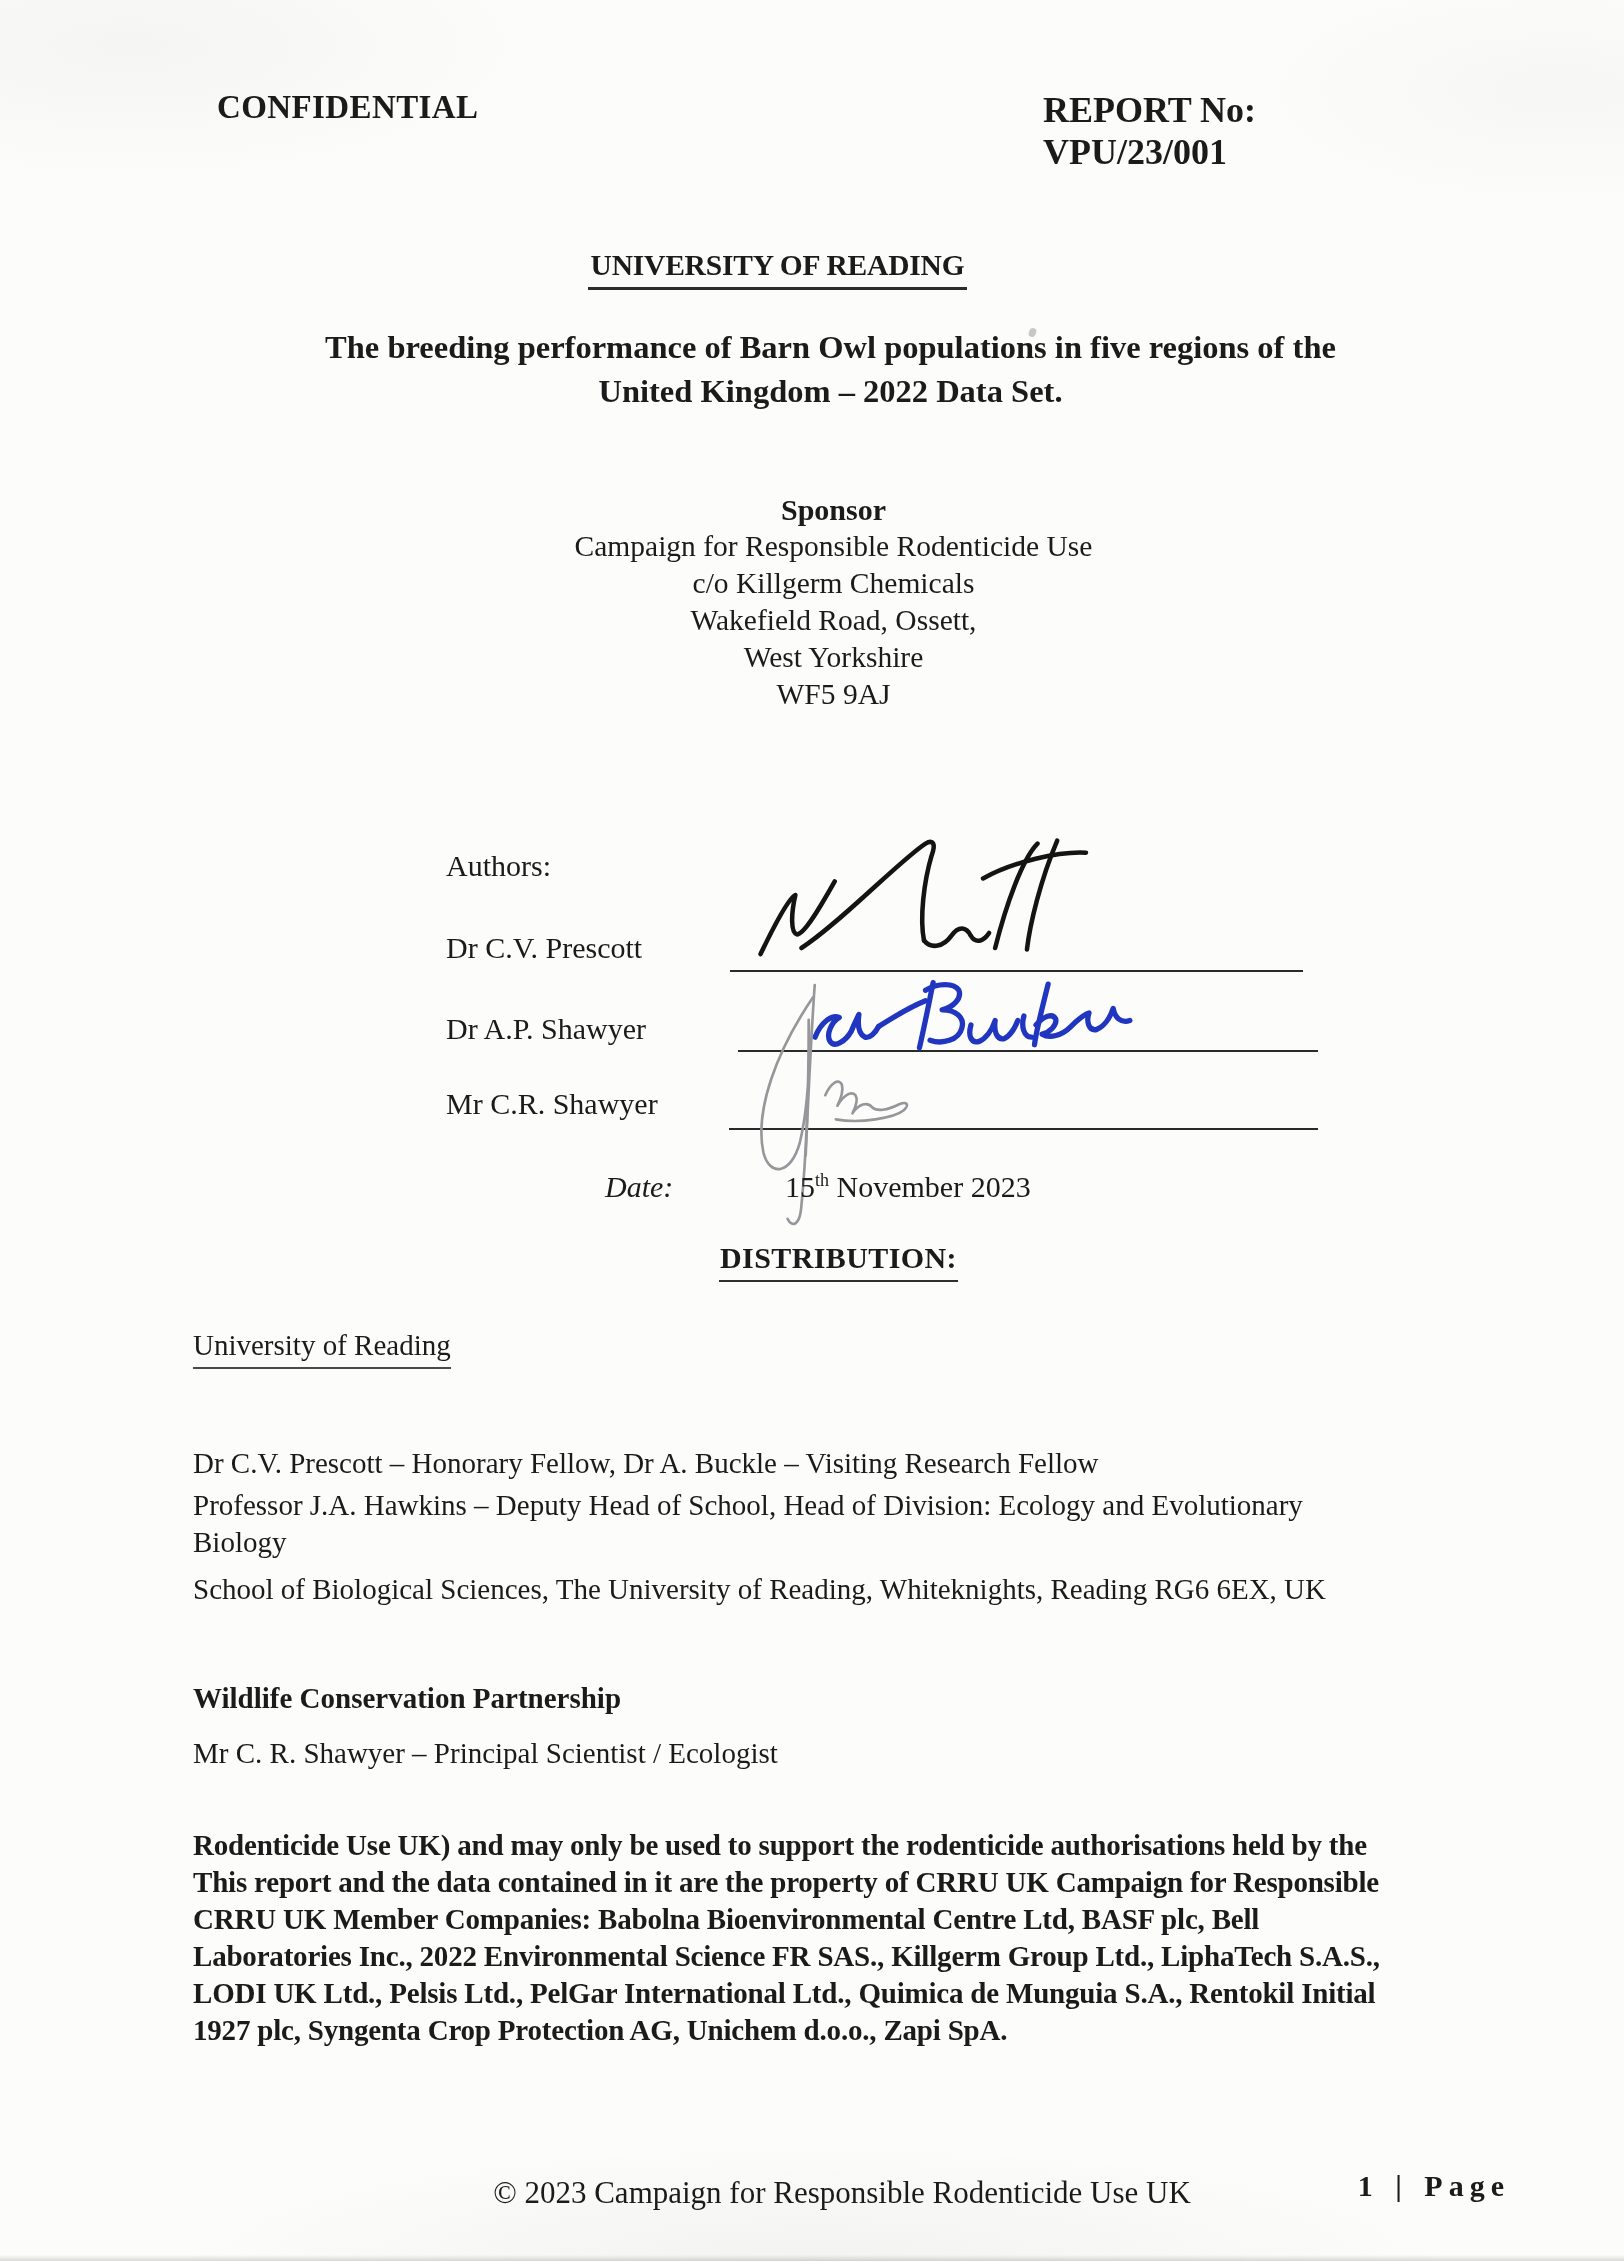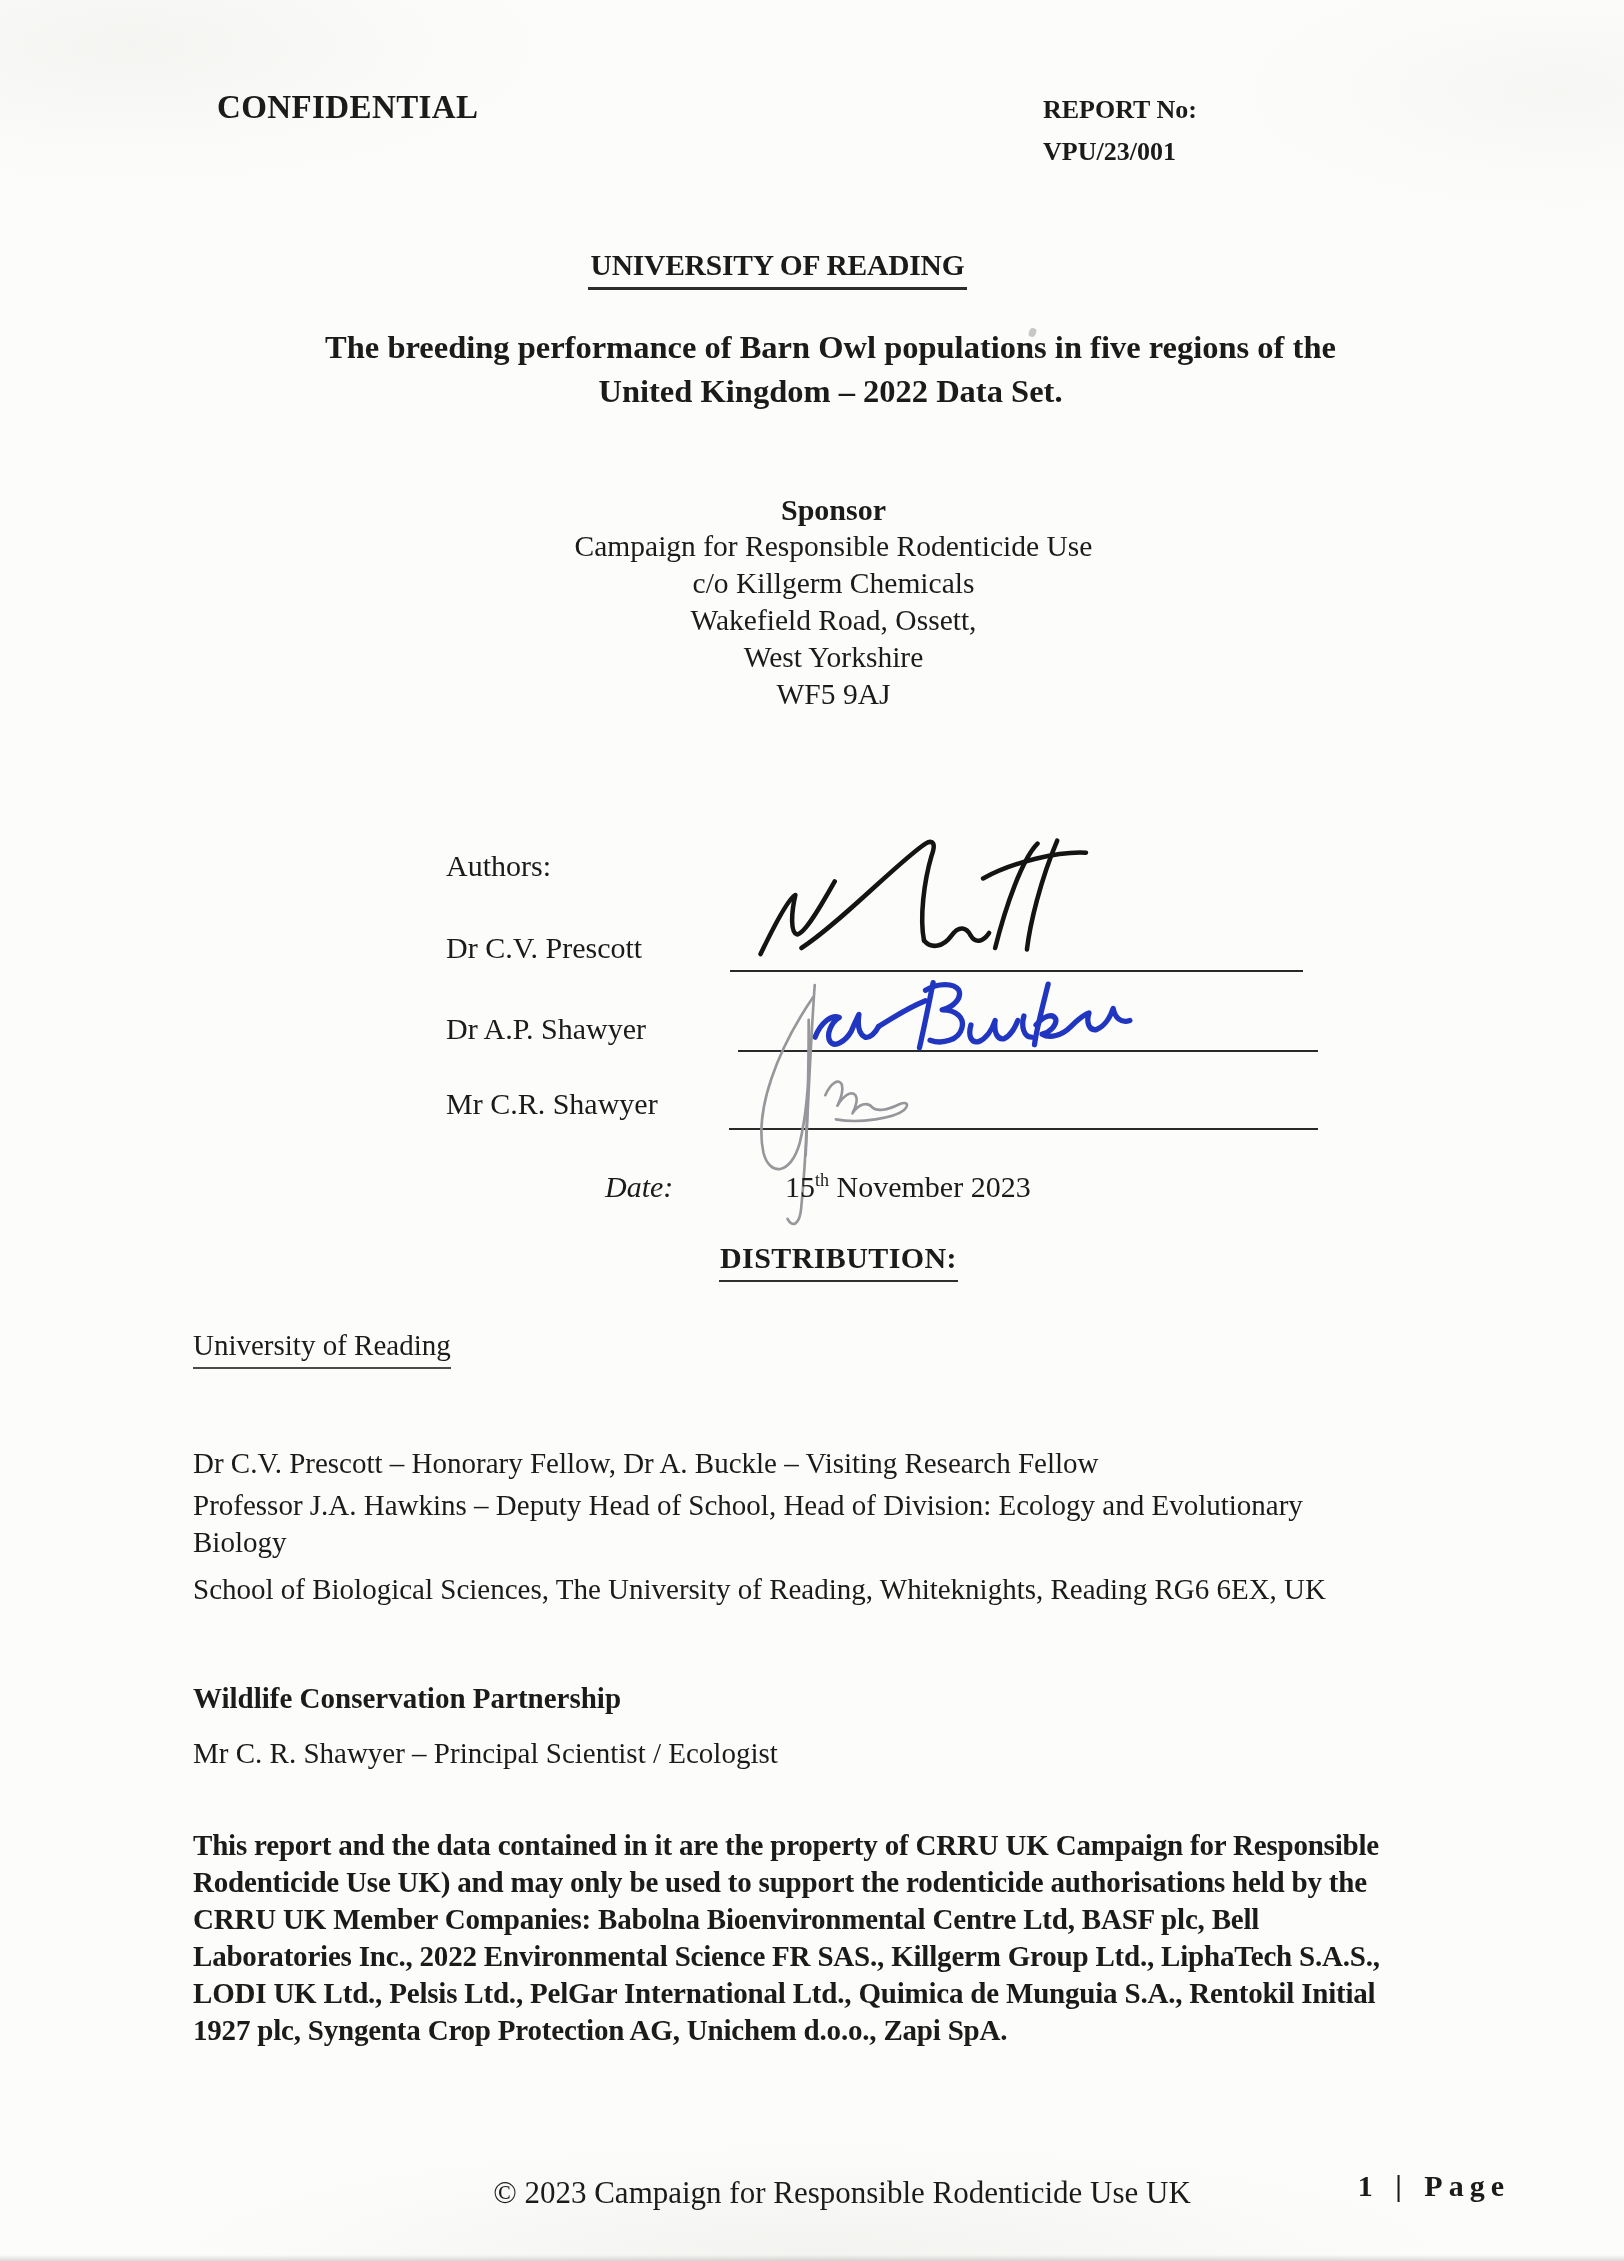--- a/index.html
+++ b/index.html
@@ -18,21 +18,21 @@
   }
   .page::after{
     content:"";position:absolute;left:0;right:0;bottom:0;height:6px;
     background:linear-gradient(to bottom, rgba(0,0,0,0), rgba(90,90,90,0.22));
   }
   .abs{position:absolute;}
   .centered{left:0;right:0;text-align:center;}
   .nowrap{white-space:nowrap;}
 
   .confidential{left:217px;top:89px;font-size:33px;font-weight:700;letter-spacing:0.4px;text-align:right;}
-  .report-block{left:1043px;top:89px;font-size:26px;font-weight:700;line-height:42px;}
+  .report-block{left:1043px;top:89px;font-size:36px;font-weight:700;line-height:42px;}
 
   .university-wrap{top:249px;transform:translateX(-35px);}
   .university-inner{display:inline-block;font-size:29.5px;font-weight:700;letter-spacing:-0.2px;
     border-bottom:3px solid #2c2c2c;padding:0 2.3px 5.3px 2.3px;}
 
   .title-wrap{top:325px;transform:translateX(18px);font-size:32.5px;font-weight:700;line-height:44px;}
 
   .sponsor-wrap{top:491px;transform:translateX(21px);font-size:29.5px;line-height:37px;}
   .sponsor-heading{font-size:30px;font-weight:700;}
 
@@ -163,22 +163,22 @@
   </div>
 
   <div class="abs body-line line-fellows nowrap">Dr C.V. Prescott – Honorary Fellow, Dr A. Buckle – Visiting Research Fellow</div>
   <div class="abs body-line line-hawkins-1 nowrap">Professor J.A. Hawkins – Deputy Head of School, Head of Division: Ecology and Evolutionary</div>
   <div class="abs body-line line-hawkins-2 nowrap">Biology</div>
   <div class="abs body-line line-school nowrap">School of Biological Sciences, The University of Reading, Whiteknights, Reading RG6 6EX, UK</div>
   <div class="abs body-line wcp-heading nowrap">Wildlife Conservation Partnership</div>
   <div class="abs body-line line-shawyer nowrap">Mr C. R. Shawyer – Principal Scientist / Ecologist</div>
 
   <div class="abs notice-block">
+    <div class="nowrap">Rodenticide Use UK) and may only be used to support the rodenticide authorisations held by the</div>
     <div class="nowrap">This report and the data contained in it are the property of CRRU UK Campaign for Responsible</div>
-    <div class="nowrap">Rodenticide Use UK) and may only be used to support the rodenticide authorisations held by the</div>
     <div class="nowrap">CRRU UK Member Companies: Babolna Bioenvironmental Centre Ltd, BASF plc, Bell</div>
     <div class="nowrap">Laboratories Inc., 2022 Environmental Science FR SAS., Killgerm Group Ltd., LiphaTech S.A.S.,</div>
     <div class="nowrap">LODI UK Ltd., Pelsis Ltd., PelGar International Ltd., Quimica de Munguia S.A., Rentokil Initial</div>
     <div class="nowrap">1927 plc, Syngenta Crop Protection AG, Unichem d.o.o., Zapi SpA.</div>
   </div>
 
   <div class="abs footer-page nowrap">1 | Page</div>
   <div class="abs centered footer-copyright nowrap">© 2023 Campaign for Responsible Rodenticide Use UK</div>
 
 </div>

